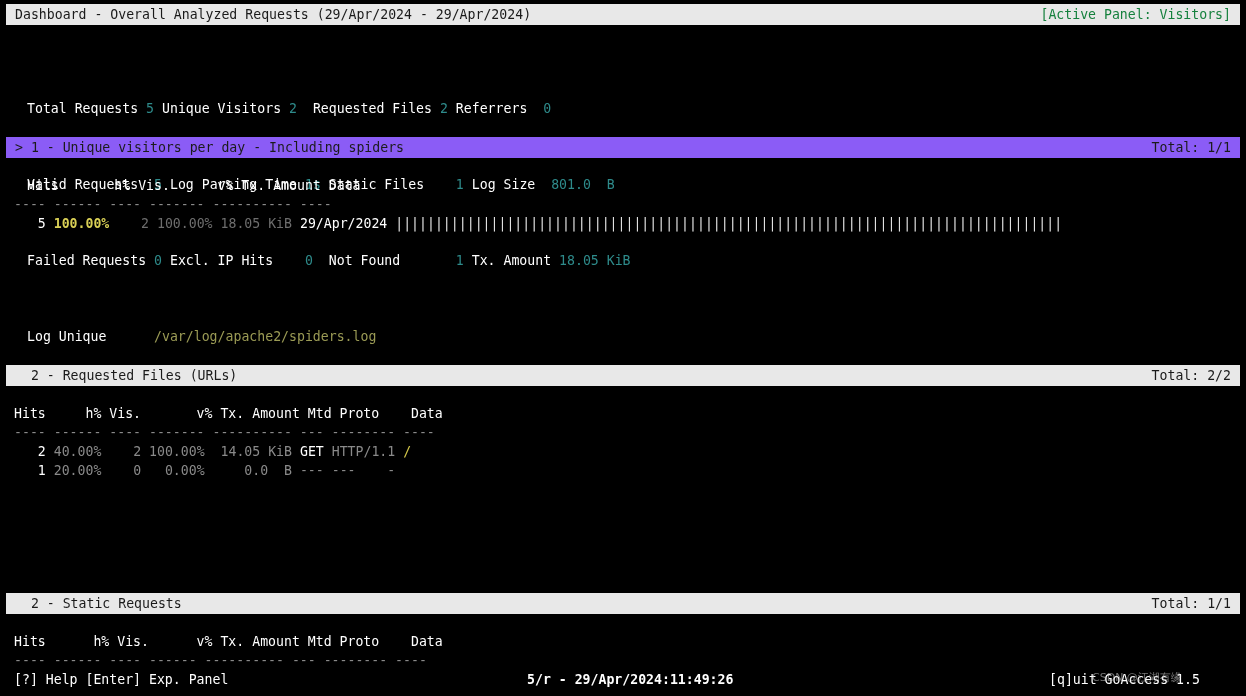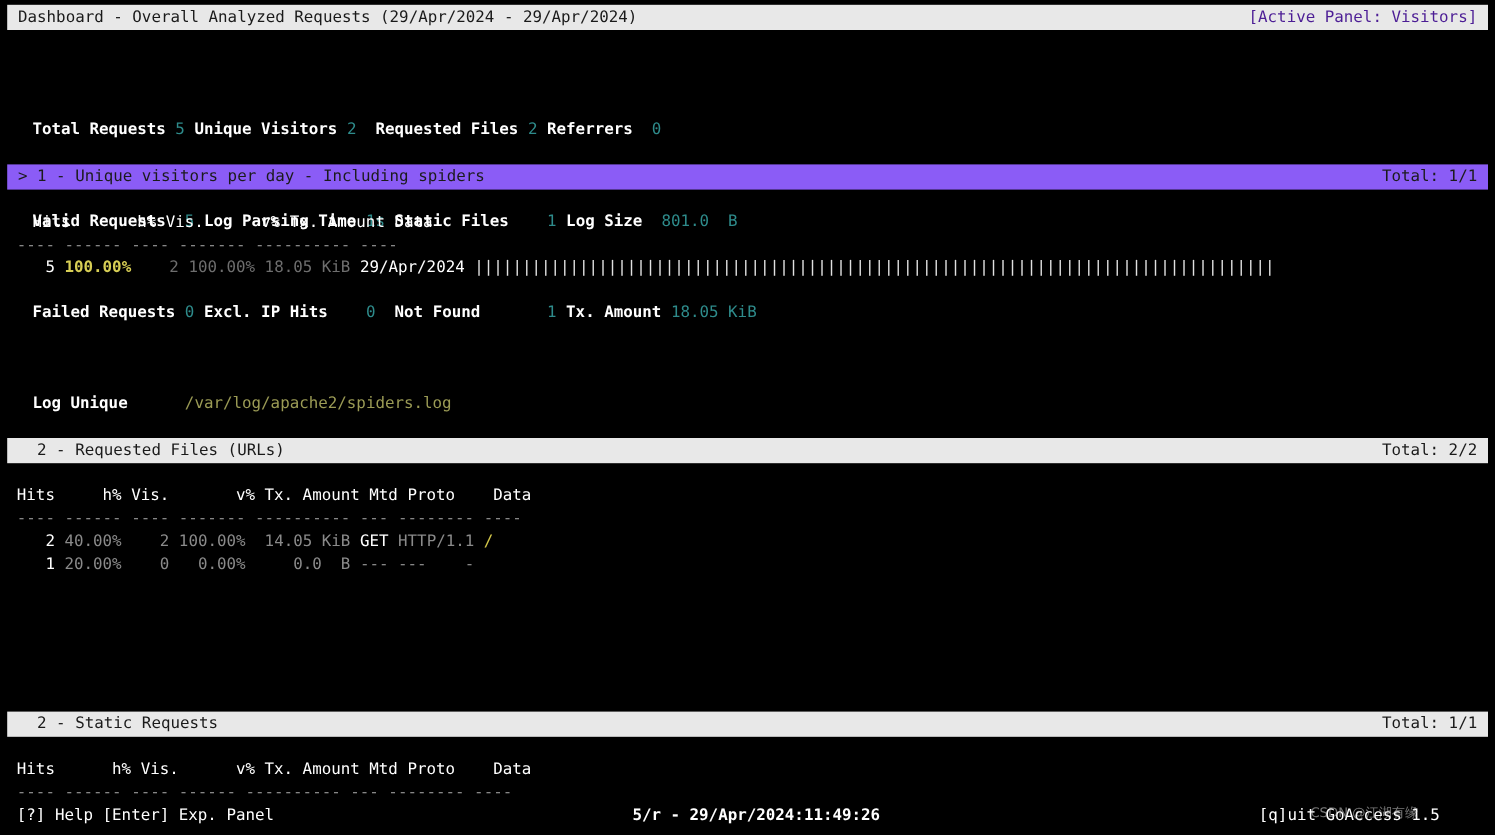--- a/index.html
+++ b/index.html
@@ -56,25 +56,25 @@
     flex: 0 0 auto;
   }
   .barline .right {
     margin-left: auto;
     padding-right: 9px;
     flex: 0 0 auto;
   }
   .barline.yellow .left { color: #1b1b1b; }
   .barline.yellow .right { color: #1b1b1b; }
   .title-right {
-    color: #4c1d95;
+    color: #15803d;
   }
   
   .c-white  { color: #ffffff; }
-  .c-label  { color: #ffffff; font-weight: bold; }
+  .c-label  { color: #ffffff; font-weight: normal; }
   .c-cyan   { color: #2e8b8b; }
   .c-olive  { color: #9b9b55; }
   .c-gray   { color: #8a8a8a; }
   .c-dgray  { color: #6e6e6e; }
   .c-yellow { color: #d4c84a; }
   .c-yellowb{ color: #d8cf55; font-weight: bold; }
   .c-bar    { color: #e0e0e0; }
 
   .stats { position: absolute; left: 0; top: 0; white-space: pre; }
   .stats .line { white-space: pre; height: 19px; }

